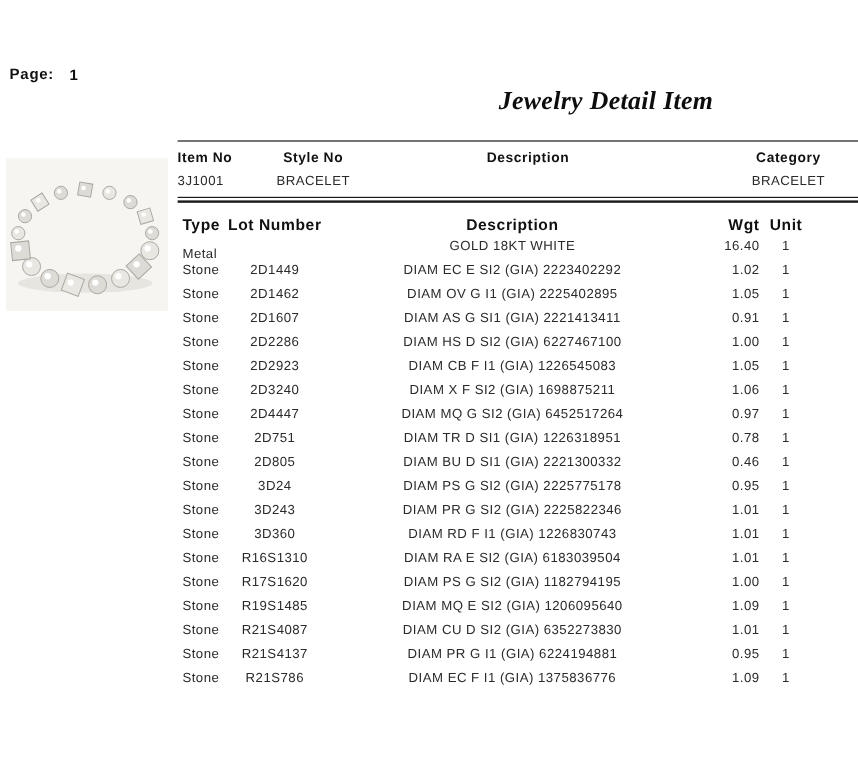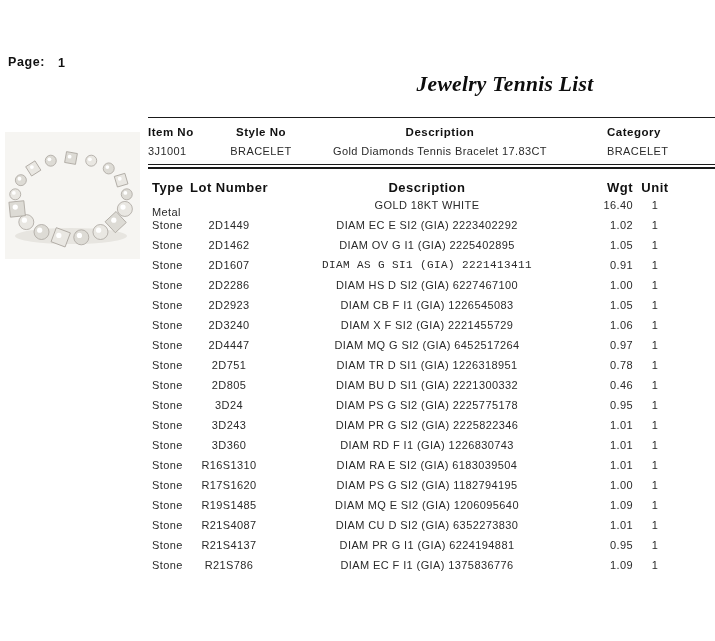--- a/index.html
+++ b/index.html
@@ -46,39 +46,39 @@
   .rule-top { top: 73px; height: 1px; }
   .rule-dbl-thin  { top: 120px; height: 1px; }
   .rule-dbl-thick { top: 123px; height: 2px; }
 
   .hdr-label { position: absolute; top: 82px; height: 14px; font-size: 11.5px; font-weight: bold; letter-spacing: 0.5px; color: #111; }
   .hdr-value { position: absolute; top: 101px; height: 14px; font-size: 11px; letter-spacing: 0.4px; color: #2a2a2a; }
 
   .c-itemno   { left: 0px;   width: 80px;  text-align: left; }
   .c-styleno  { left: 72px;  width: 82px;  text-align: center; }
   .c-desc-m   { left: 170px; width: 244px; text-align: center; }
-  .c-category { left: 459px; width: 100px; text-align: left; }
+  .c-category { left: 459px; width: 100px; text-align: center; }
 
   
   .dt-header { position: absolute; top: 136px; height: 14px; font-size: 13px; font-weight: bold; letter-spacing: 0.5px; color: #111; }
   .dt-cell   { position: absolute; height: 14px; font-size: 11px; letter-spacing: 0.4px; color: #2a2a2a; white-space: nowrap; }
 
   .c-type { left: 4px;   width: 46px;  text-align: left; }
   .c-lot  { left: 41px;  width: 80px;  text-align: center; }
   .c-desc { left: 131px; width: 296px; text-align: center; }
   .c-wgt  { left: 423px; width: 62px;  text-align: right; }
   .c-unit { left: 487px; width: 40px;  text-align: center; }
 </style>
 </head>
 <body>
 
 <div class="abs page-label">Page:</div>
 <div class="abs page-number">1</div>
 
-<div class="abs report-title">Jewelry Tennis List</div>
+<div class="abs report-title">Jewelry Detail Item</div>
 
 <div class="abs photo">
   <svg id="bracelet-svg" width="135" height="127" viewBox="0 0 135 127">
       <rect x="0" y="0" width="135" height="127" fill="#f6f5f2"></rect>
       <ellipse cx="66" cy="104" rx="56" ry="8" fill="#e7e5e0"></ellipse>
       <g>
         <rect x="60.5" y="20.5" width="11" height="11" transform="rotate(-80.00662952534756 66 26)" fill="#dddbd5" stroke="#aaa59e" stroke-width="0.8"></rect>
         <circle cx="64.625" cy="24.625" r="1.9249999999999998" fill="#ffffff"></circle>
       </g>
       <g>
@@ -151,21 +151,20 @@
 <div class="abs report">
   <div class="rule rule-top"></div>
 
   <div class="hdr-label c-itemno">Item No</div>
   <div class="hdr-label c-styleno">Style No</div>
   <div class="hdr-label c-desc-m">Description</div>
   <div class="hdr-label c-category">Category</div>
 
   <div class="hdr-value c-itemno">3J1001</div>
   <div class="hdr-value c-styleno">BRACELET</div>
-  <div class="hdr-value c-desc-m">Gold Diamonds Tennis Bracelet 17.83CT</div>
   <div class="hdr-value c-category">BRACELET</div>
 
   <div class="rule rule-dbl-thin"></div>
   <div class="rule rule-dbl-thick"></div>
 
   <div class="dt-header c-type">Type</div>
   <div class="dt-header c-lot">Lot Number</div>
   <div class="dt-header c-desc">Description</div>
   <div class="dt-header c-wgt">Wgt</div>
   <div class="dt-header c-unit">Unit</div>
@@ -188,42 +187,42 @@
       <div>
         <div class="dt-cell c-type" style="top: 195px;">Stone</div>
         <div class="dt-cell c-lot" style="top: 195px;">2D1462</div>
         <div class="dt-cell c-desc" style="top: 195px;">DIAM OV G I1 (GIA) 2225402895</div>
         <div class="dt-cell c-wgt" style="top: 195px;">1.05</div>
         <div class="dt-cell c-unit" style="top: 195px;">1</div>
       </div>
       <div>
         <div class="dt-cell c-type" style="top: 215px;">Stone</div>
         <div class="dt-cell c-lot" style="top: 215px;">2D1607</div>
-        <div class="dt-cell c-desc" style="top: 215px; font-family: Liberation Mono, monospace;">DIAM AS G SI1 (GIA) 2221413411</div>
+        <div class="dt-cell c-desc" style="top: 215px;">DIAM AS G SI1 (GIA) 2221413411</div>
         <div class="dt-cell c-wgt" style="top: 215px;">0.91</div>
         <div class="dt-cell c-unit" style="top: 215px;">1</div>
       </div>
       <div>
         <div class="dt-cell c-type" style="top: 235px;">Stone</div>
         <div class="dt-cell c-lot" style="top: 235px;">2D2286</div>
         <div class="dt-cell c-desc" style="top: 235px;">DIAM HS D SI2 (GIA) 6227467100</div>
         <div class="dt-cell c-wgt" style="top: 235px;">1.00</div>
         <div class="dt-cell c-unit" style="top: 235px;">1</div>
       </div>
       <div>
         <div class="dt-cell c-type" style="top: 255px;">Stone</div>
         <div class="dt-cell c-lot" style="top: 255px;">2D2923</div>
         <div class="dt-cell c-desc" style="top: 255px;">DIAM CB F I1 (GIA) 1226545083</div>
         <div class="dt-cell c-wgt" style="top: 255px;">1.05</div>
         <div class="dt-cell c-unit" style="top: 255px;">1</div>
       </div>
       <div>
         <div class="dt-cell c-type" style="top: 275px;">Stone</div>
         <div class="dt-cell c-lot" style="top: 275px;">2D3240</div>
-        <div class="dt-cell c-desc" style="top: 275px;">DIAM X F SI2 (GIA) 2221455729</div>
+        <div class="dt-cell c-desc" style="top: 275px;">DIAM X F SI2 (GIA) 1698875211</div>
         <div class="dt-cell c-wgt" style="top: 275px;">1.06</div>
         <div class="dt-cell c-unit" style="top: 275px;">1</div>
       </div>
       <div>
         <div class="dt-cell c-type" style="top: 295px;">Stone</div>
         <div class="dt-cell c-lot" style="top: 295px;">2D4447</div>
         <div class="dt-cell c-desc" style="top: 295px;">DIAM MQ G SI2 (GIA) 6452517264</div>
         <div class="dt-cell c-wgt" style="top: 295px;">0.97</div>
         <div class="dt-cell c-unit" style="top: 295px;">1</div>
       </div>

